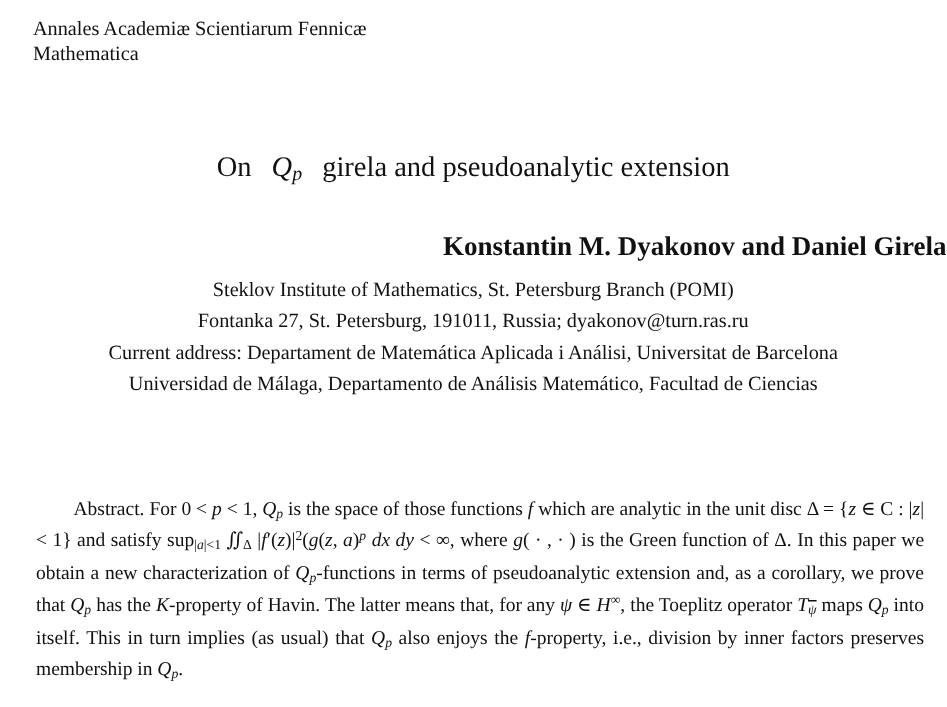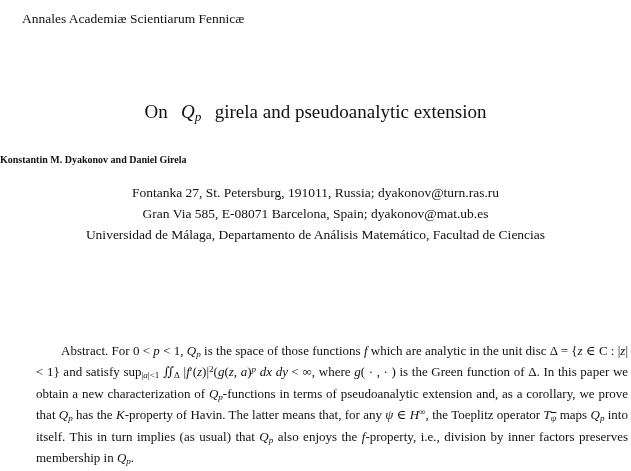--- a/index.html
+++ b/index.html
@@ -35,67 +35,69 @@
     text-align: center;
     font-size: 19px;
     font-weight: normal;
     white-space: nowrap;
   }
   .authors {
     position: absolute;
     left: 0;
     top: 154px;
     width: 631px;
-    text-align: left;
-    font-size: 10px;
+    text-align: right;
+    font-size: 18px;
     font-weight: bold;
     white-space: nowrap;
   }
   .affiliations {
     position: absolute;
     left: 0;
     top: 182px;
     width: 631px;
     text-align: center;
     font-size: 13.5px;
     line-height: 21px;
   }
   .aff-line { white-space: nowrap; }
   .abstract {
     position: absolute;
     left: 20px;
     top: 324px;
     width: 592px;
-    margin: 16px;
+    margin: 4px;
     font-size: 13px;
     line-height: 21.4px;
     text-align: justify;
     text-indent: 25px;
   }
   
   .b   { font-weight: normal; }
   .i   { font-style: italic; }
   .sub { font-size: 0.7em; vertical-align: -0.25em; line-height: 0; }
   .sup { font-size: 0.7em; vertical-align: 0.45em;  line-height: 0; }
   .ol  { text-decoration: overline; }
 </style>
 </head>
 <body>
 
 <div class="page">
 
   <header class="journal-header">
     <div>Annales Academiæ Scientiarum Fennicæ</div>
+    <div>Mathematica</div>
   </header>
 
   <h1 class="title"><span class="b">On</span><span>  </span><span class="i">Q</span><span class="sub i">p</span><span>  </span><span class="b">girela and pseudoanalytic extension</span></h1>
 
   <div class="authors">Konstantin M. Dyakonov and Daniel Girela</div>
 
   <div class="affiliations">
+    <div class="aff-line">Steklov Institute of Mathematics, St. Petersburg Branch (POMI)</div>
     <div class="aff-line">Fontanka 27, St. Petersburg, 191011, Russia; dyakonov@turn.ras.ru</div>
-    <div class="aff-line">Gran Via 585, E-08071 Barcelona, Spain; dyakonov@mat.ub.es</div>
+    <div class="aff-line">Current address: Departament de Matemática Aplicada i Análisi, Universitat de Barcelona</div>
     <div class="aff-line">Universidad de Málaga, Departamento de Análisis Matemático, Facultad de Ciencias</div>
   </div>
 
   <p class="abstract"><span class="b">Abstract.</span><span>  For 0 &lt; </span><span class="i">p</span><span> &lt; 1, </span><span class="i">Q</span><span class="sub i">p</span><span> is the space of those functions </span><span class="i">f</span><span> which are analytic in the unit disc Δ = {</span><span class="i">z</span><span> ∈ </span><span class="b">C</span><span> : |</span><span class="i">z</span><span>| &lt; 1} and satisfy sup</span><span class="sub">|</span><span class="sub i">a</span><span class="sub">|&lt;1</span><span> ∬</span><span class="sub">Δ</span><span> |</span><span class="i">f</span><span>′(</span><span class="i">z</span><span>)|</span><span class="sup">2</span><span>(</span><span class="i">g</span><span>(</span><span class="i">z</span><span>, </span><span class="i">a</span><span>)</span><span class="sup i">p</span><span> </span><span class="i">dx dy</span><span> &lt; ∞, where </span><span class="i">g</span><span>( · , · ) is the Green function of Δ.  In this paper we obtain a new characterization of </span><span class="i">Q</span><span class="sub i">p</span><span>-functions in terms of pseudoanalytic extension and, as a corollary, we prove that </span><span class="i">Q</span><span class="sub i">p</span><span> has the </span><span class="i">K</span><span>-property of Havin.  The latter means that, for any </span><span class="i">ψ</span><span> ∈ </span><span class="i">H</span><span class="sup">∞</span><span>, the Toeplitz operator </span><span class="i">T</span><span class="sub i ol">ψ</span><span> maps </span><span class="i">Q</span><span class="sub i">p</span><span> into itself. This in turn implies (as usual) that </span><span class="i">Q</span><span class="sub i">p</span><span> also enjoys the </span><span class="i">f</span><span>-property, i.e., division by inner factors preserves membership in </span><span class="i">Q</span><span class="sub i">p</span><span>.</span></p>
 
 </div>
 
 </body></html>

